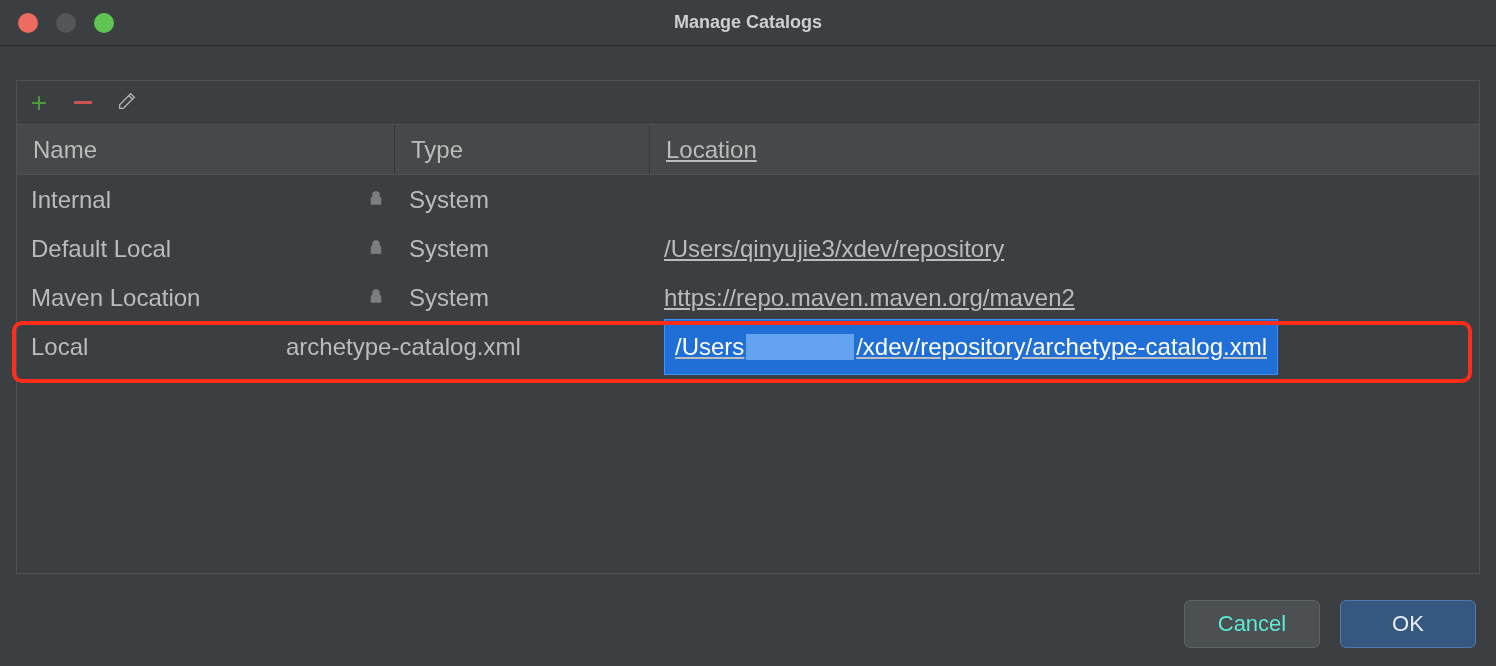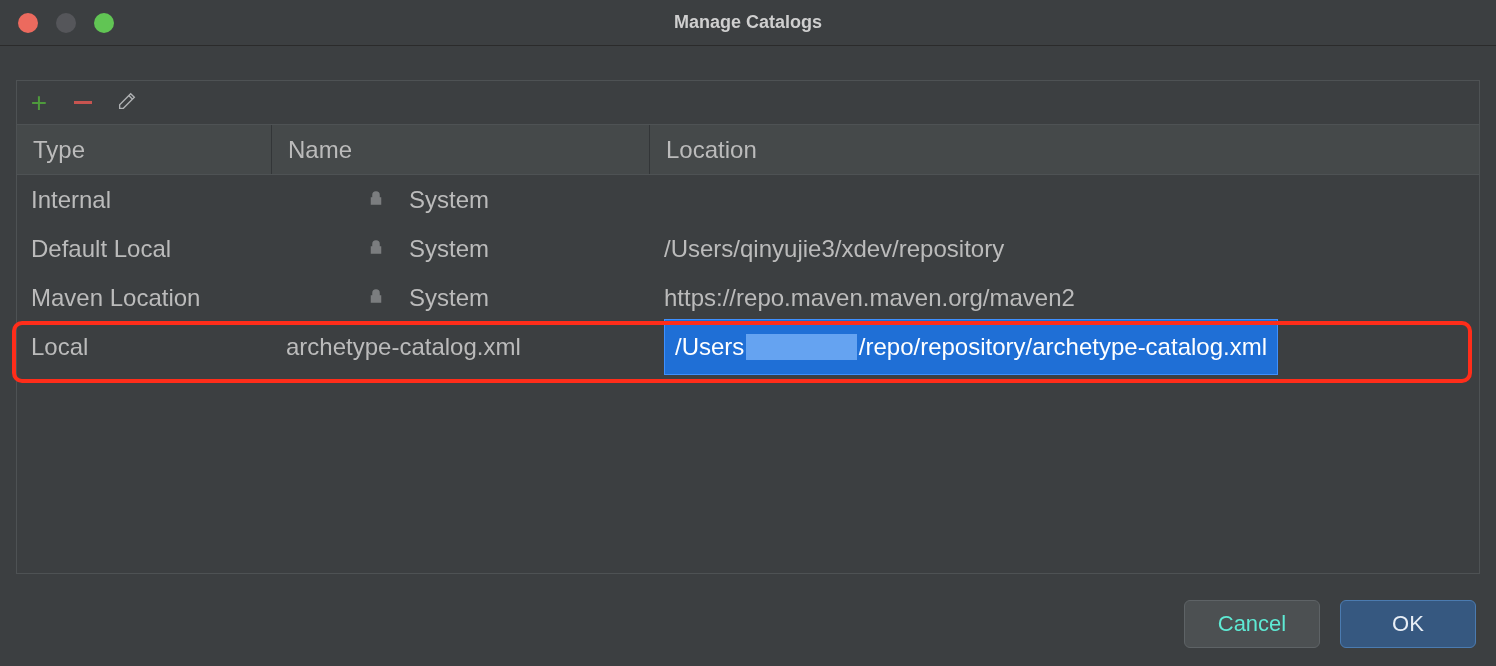--- a/index.html
+++ b/index.html
@@ -104,21 +104,21 @@
     padding: 0 16px;
     display: flex;
     align-items: center;
     font-size: 24px;
     color: #bbbbbb;
     border-right: 1px solid #333638;
   }
   .th:last-child { border-right: none; }
   .col-name { width: 378px; }
   .col-type { width: 255px; }
-  .col-loc  { flex: 1; }
+  .col-loc  { flex: 1; text-decoration: underline; }
   .tbody {
     display: flex;
     flex-direction: column;
   }
   .tr {
     display: flex;
     height: 49px;
     align-items: center;
     font-size: 24px;
     color: #bbbbbb;
@@ -222,22 +222,22 @@
         <span class="icon-edit">
           <svg viewBox="0 0 24 24">
               <path d="M4 20 L4 16 L16 4 L20 8 L8 20 Z M14 6 L18 10"></path>
             </svg>
         </span>
       </div>
     </div>
 
     <div class="table">
       <div class="thead">
+        <div class="th col-name">Name</div>
         <div class="th col-type">Type</div>
-        <div class="th col-name">Name</div>
         <div class="th col-loc">Location</div>
       </div>
 
       <div class="tbody">
 
         <div class="tr">
           <div class="td col-name">
             <span>Internal</span>
             <span class="lock-icon">
               <svg viewBox="0 0 24 24">
@@ -291,21 +291,21 @@
           <div class="td col-type">
               <span>Local</span>
             </div>
           <div class="td col-name">
             <span>archetype-catalog.xml</span>
           </div>
           <div class="td col-loc">
             <span class="loc-sel">
               <span>/Users</span>
                 <span class="redact"></span>
-                <span>/repo/repository/archetype-catalog.xml</span>
+                <span>/xdev/repository/archetype-catalog.xml</span>
             </span>
           </div>
         </div>
 
       </div>
 
       <div class="row-highlight" style="left:-5px; top:196px; width:1460px; height:62px;"></div>
 
     </div>
 

